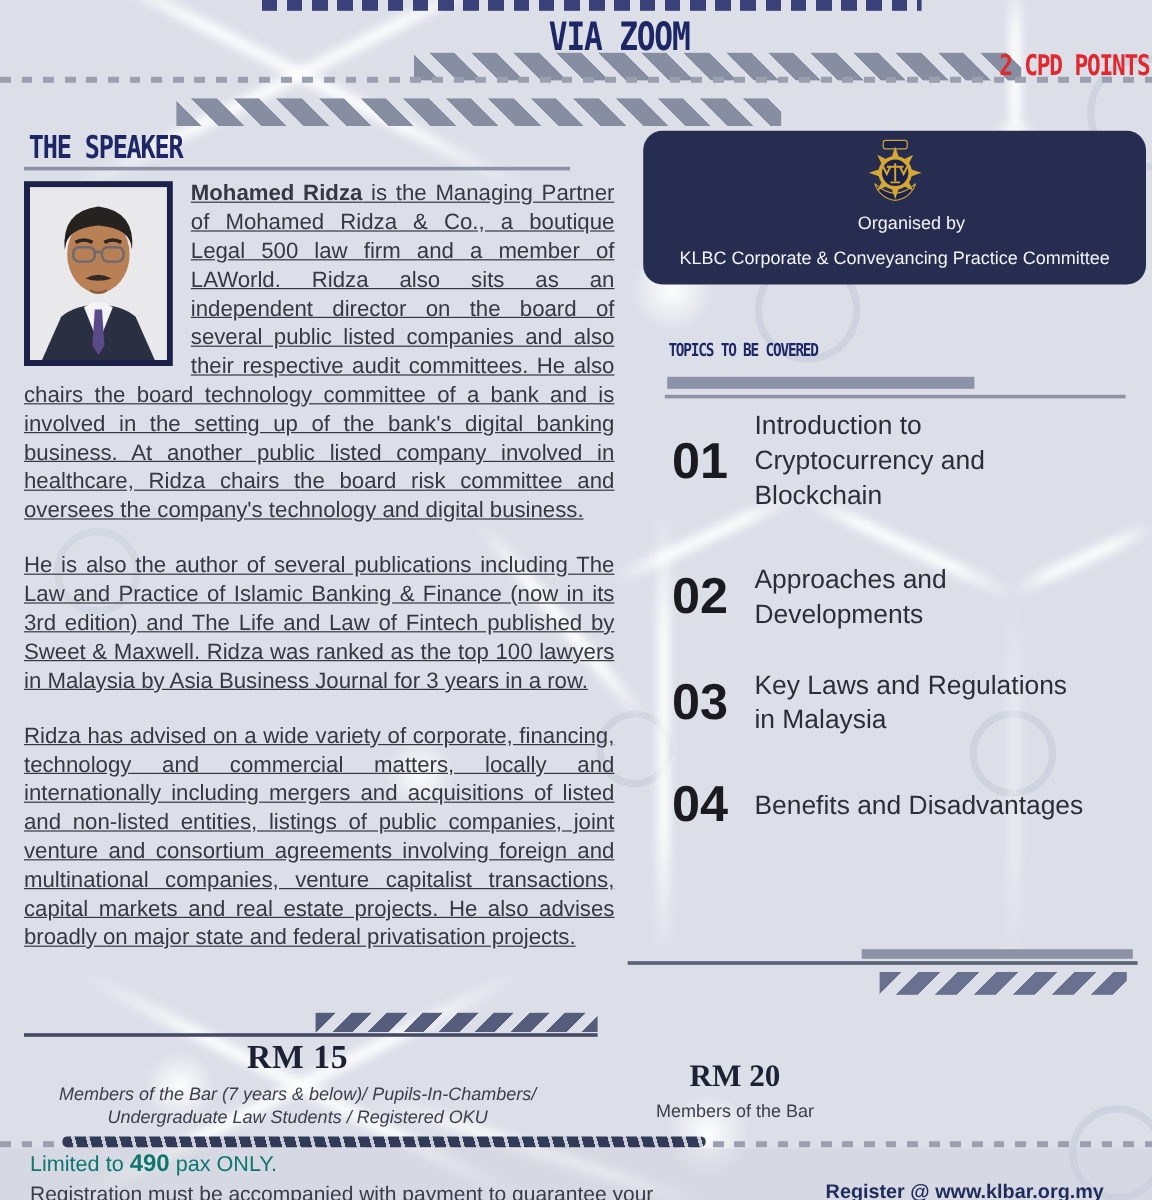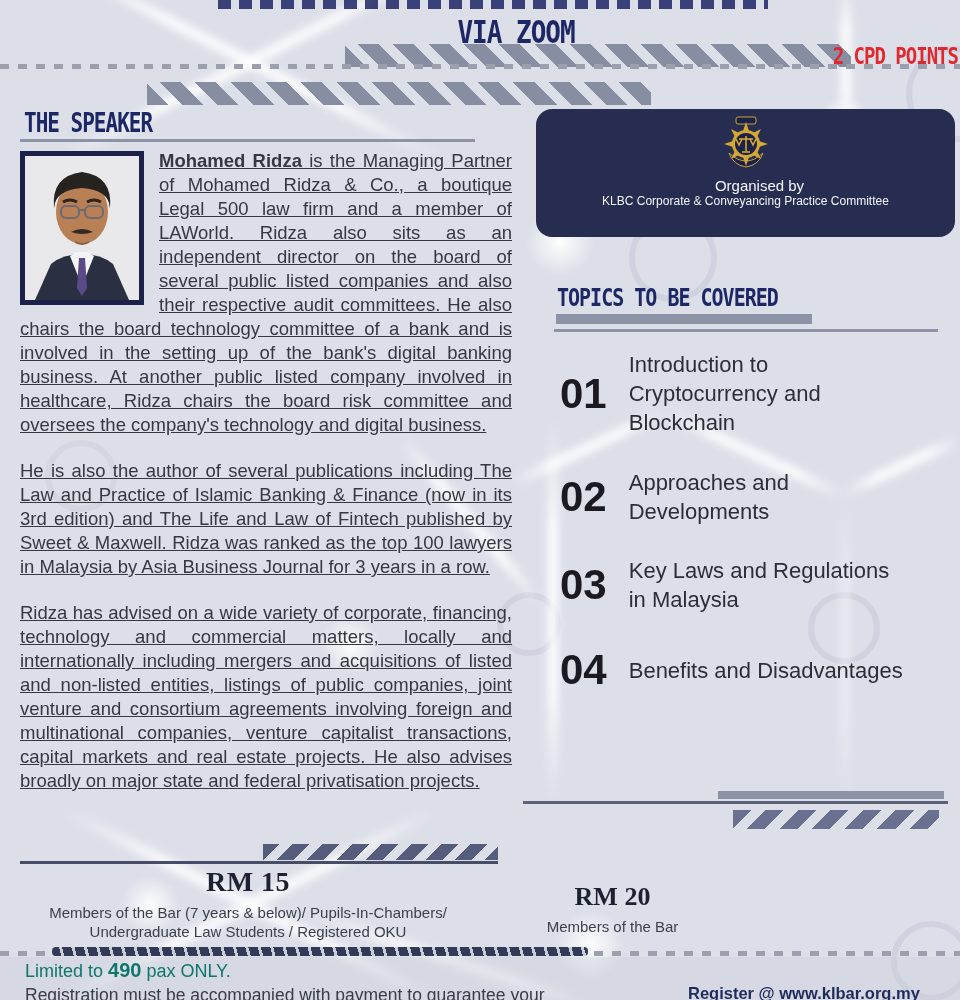--- a/index.html
+++ b/index.html
@@ -40,23 +40,23 @@
        font-size:18.5px;line-height:24px;color:#35393f;text-align:justify;}
   .bio p{margin:0 0 22px 0;text-decoration:underline;}
   .photo{float:left;width:114px;height:144px;border:5px solid #1b2148;background:#e9e9ec;
          margin:2px 15px 8px 0;}
   .b{font-weight:700;}
   
   .orgbox{position:absolute;left:536px;top:109px;width:419px;height:128px;
           background:#272d51;border-radius:16px;text-align:center;color:#f4f5f8;}
   .orgbox .logo{margin-top:6px;}
   .org1{font-size:15px;margin-top:0px;padding-left:28px;}
-  .org2{font-size:12px;margin-top:0;}
-  
-  .top-head{position:absolute;left:557px;top:285px;font-size:20px;color:#1d2766;}
+  .org2{font-size:15px;margin-top:12px;}
+  
+  .top-head{position:absolute;left:557px;top:285px;font-size:12px;color:#1d2766;}
   .topic{position:absolute;left:560px;display:flex;align-items:center;gap:22px;width:360px;}
   .topic-num{font-size:42px;font-weight:800;color:#1a1a20;}
   .topic-label{font-size:22px;line-height:29px;color:#2b2e35;width:275px;}
   
   .price-block{position:absolute;text-align:center;color:#1c2133;}
   .price{font-family:"Liberation Serif",serif;font-weight:700;font-size:28px;letter-spacing:.5px;}
   .price-sm{font-family:"Liberation Serif",serif;font-weight:700;font-size:26px;}
   .aud{font-size:15px;line-height:19px;color:#3a3f4b;margin-top:5px;}
   
   .limited{position:absolute;left:25px;top:959px;font-size:18px;color:#0f766e;}
@@ -161,21 +161,21 @@
       </svg>
     </div>
     <div class="org1">Organised by</div>
     <div class="org2">KLBC Corporate &amp; Conveyancing Practice Committee</div>
   </div>
 
   <div class="top-head lcd"><span class="squish">TOPICS TO BE COVERED</span></div>
   <div class="rule" style="left:556px;top:314px;width:256px;height:10px;"></div>
   <div class="rule" style="left:554px;top:329px;width:384px;height:3px;"></div>
 
-  <div class="topic" style="top:350px;">
+  <div class="topic" style="top:340px;">
     <span class="topic-num">01</span>
     <span class="topic-label">Introduction to Cryptocurrency and Blockchain</span>
   </div>
   <div class="topic" style="top:468px;">
     <span class="topic-num">02</span>
     <span class="topic-label">Approaches and Developments</span>
   </div>
   <div class="topic" style="top:556px;">
     <span class="topic-num">03</span>
     <span class="topic-label">Key Laws and Regulations in Malaysia</span>
@@ -186,21 +186,21 @@
   </div>
 
   <div class="rule" style="left:718px;top:791px;width:226px;height:8px;"></div>
   <div class="rule" style="left:523px;top:801px;width:425px;height:3px;background:#5b6178;"></div>
   <div class="hatch h-mid" style="left:733px;top:810px;width:206px;height:19px;"></div>
   <div class="hatch h-dark" style="left:263px;top:844px;width:235px;height:16px;"></div>
   <div class="rule" style="left:20px;top:861px;width:478px;height:3px;background:#474d66;"></div>
 
   <div class="price-block" style="left:18px;top:866px;width:460px;">
     <div class="price">RM 15</div>
-    <div class="aud" style="width:440px;margin-left:10px;">Members of the Bar (7 years &amp; below)/ Pupils-In-Chambers/ Undergraduate Law Students / Registered OKU</div>
+    <div class="aud" style="width:440px;margin-left:10px;font-style:italic;">Members of the Bar (7 years &amp; below)/ Pupils-In-Chambers/ Undergraduate Law Students / Registered OKU</div>
   </div>
   <div class="price-block" style="left:515px;top:882px;width:195px;">
     <div class="price-sm">RM 20</div>
     <div class="aud">Members of the Bar</div>
   </div>
 
   <div class="dash" style="left:0;top:951px;width:960px;"></div>
   <div class="zipper" style="left:52px;top:947px;width:536px;"></div>
 
   <div class="limited">

